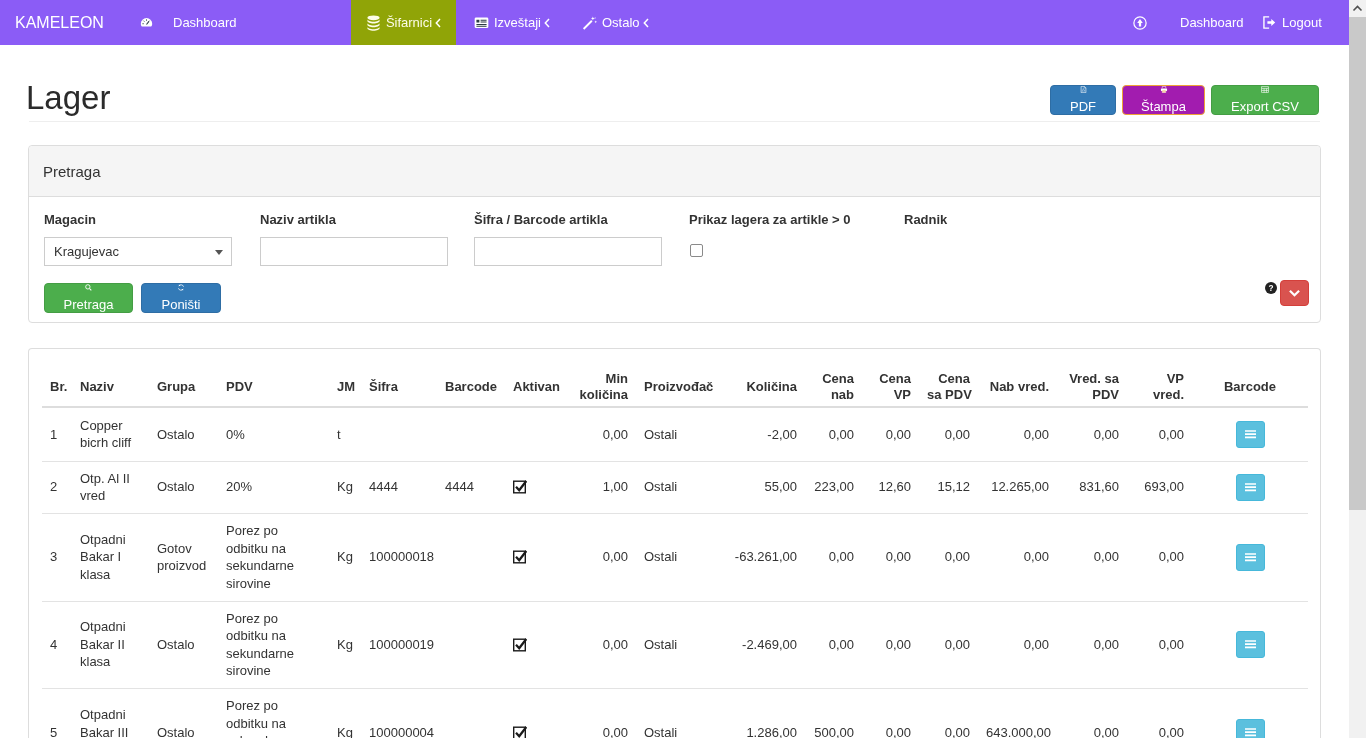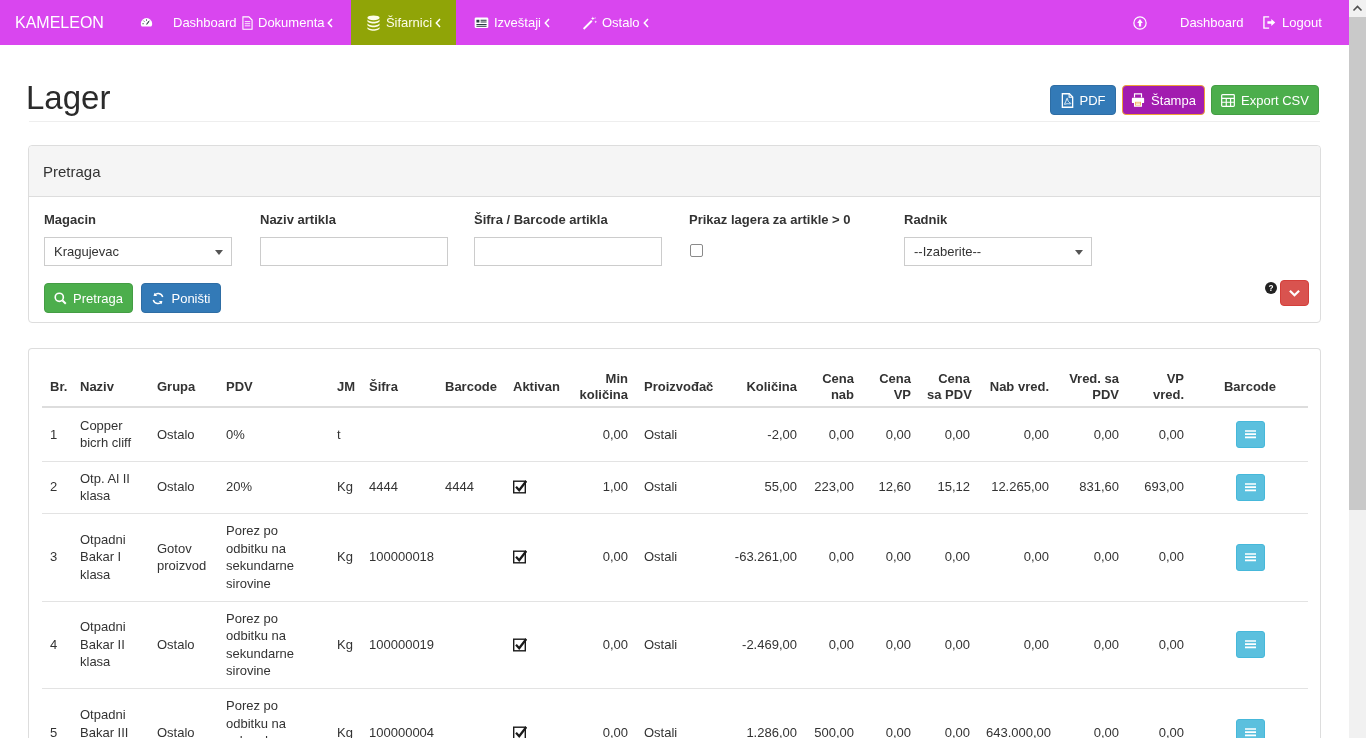--- a/index.html
+++ b/index.html
@@ -1,32 +1,32 @@
 <!DOCTYPE html>
 <html><head>
 <meta charset="utf-8">
 <style>
 * { margin:0; padding:0; box-sizing:border-box; }
 html,body { width:1366px; height:738px; overflow:hidden; font-family:"Liberation Sans", sans-serif; font-size:13px; color:#333; background:#fff; }
 
-#navbar { position:absolute; left:0; top:0; width:1360px; height:45px; background:#d946ef; }
+#navbar { position:absolute; left:0; top:0; width:1360px; height:45px; background:#8b5cf6; }
 #navbar a { text-decoration:none; color:#fff; }
 .brand { position:absolute; left:15px; top:0; line-height:45px; font-size:16px; color:#eef2f5; }
 .navitem { position:absolute; top:0; height:45px; display:flex; align-items:center; gap:5px; font-size:13px; color:#fff; }
 .navitem svg { flex:none; }
 .chev { display:inline-flex; margin-left:-2px; }
 #tab-active { position:absolute; left:351px; top:0; width:105px; height:45px; background:#90a407; display:flex; align-items:center; justify-content:center; gap:5px; color:#fdfde9; font-size:13px; }
 
 #sb { position:absolute; right:0; top:0; width:17px; height:738px; background:#f1f1f1; }
 #sb .btn-up { position:absolute; top:0; left:0; width:17px; height:17px; background:#f1f1f1; }
 #sb .thumb { position:absolute; top:17px; left:0; width:17px; height:493px; background:#c9c9c9; }
 
 #h1 { position:absolute; left:26px; top:80px; font-size:33px; font-weight:normal; color:#2b2b2b; line-height:36px; }
 .hr { position:absolute; left:29px; top:121px; width:1291px; height:1px; background:#eee; }
-.btn { display:inline-flex; align-items:center; justify-content:center; gap:6px; height:30px; border-radius:4px; color:#fff; font-size:13px; border:1px solid transparent; }
+.btn { display:inline-flex; align-items:center; justify-content:center; gap:6px; height:30px; border-radius:4px; color:#fff; font-size:13px; border:1px solid transparent;flex-direction:column; }
 #topbtns { position:absolute; top:85px; left:1050px; display:flex; gap:6px; }
 .btn-pdf { width:66px; background:#337ab7; border-color:#2e6da4; }
 .btn-stampa { width:83px; background:#a21caf; border-color:#eea236; }
 .btn-csv { width:108px; background:#4cae4c; border-color:#449d44; }
 
 #panel1 { position:absolute; left:28px; top:145px; width:1293px; height:178px; background:#fff; border:1px solid #ddd; border-radius:4px; }
 #panel1 .heading { position:absolute; left:0; top:0; width:100%; height:51px; background:#f5f5f5; border-bottom:1px solid #ddd; border-radius:4px 4px 0 0; font-size:15px; color:#333; line-height:51px; padding-left:14px; }
 .flabel { position:absolute; font-weight:bold; font-size:13px; color:#333; top:66px; }
 .fctl { position:absolute; top:91px; width:188px; height:29px; border:1px solid #ccc; border-radius:0; background:#fff; font-size:13px; color:#333; line-height:27px; padding-left:9px; }
 .fsel .caret { position:absolute; right:8px; top:12px; width:0; height:0; border-left:4px solid transparent; border-right:4px solid transparent; border-top:5px solid #555; }
@@ -53,32 +53,20 @@
 <div id="navbar">
   <a class="brand">KAMELEON</a>
   <a class="navitem" style="left:140px; gap:20px;">
     <svg width="13" height="13" viewBox="0 0 16 16">
         <path fill="#fff" d="M8 2.5a7 7 0 0 0-7 7c0 1.6.6 2.8 1.2 3.5h11.6c.6-.7 1.2-1.9 1.2-3.5a7 7 0 0 0-7-7z"></path>
         <path d="M8 4.2v1.6M4.3 5.8l1.1 1.1M11.7 5.8l-1.1 1.1M3 9.5h1.6" stroke="#2b3945" stroke-width="1.1"></path>
         <path d="M8 10.5 11 6.6" stroke="#2b3945" stroke-width="1.3"></path>
       </svg>
     <span>Dashboard</span>
     </a>
-  <a class="navitem" style="left:242px;">
-    <svg width="11" height="14" viewBox="0 0 12 15">
-        <path d="M1 .8h6.5L11 4.3v10H1z" fill="none" stroke="#fff" stroke-width="1.2"></path>
-        <path d="M3 6h6M3 8.3h6M3 10.6h6" stroke="#fff" stroke-width="1"></path>
-      </svg>
-    <span>Dokumenta</span>
-      <span class="chev">
-        <svg width="6" height="10" viewBox="0 0 6 10">
-          <path d="M5 1 1.3 5 5 9" fill="none" stroke="#fff" stroke-width="1.5"></path>
-        </svg>
-      </span>
-    </a>
   <div id="tab-active">
     <svg width="15" height="16" viewBox="0 0 16 17">
         <g fill="#fdfde9">
           <ellipse cx="8" cy="3" rx="6.5" ry="2.6"></ellipse>
           <path d="M1.5 4.6c0 1.4 2.9 2.6 6.5 2.6s6.5-1.2 6.5-2.6v1.8c0 1.4-2.9 2.6-6.5 2.6S1.5 7.8 1.5 6.4z"></path>
           <path d="M1.5 8.6c0 1.4 2.9 2.6 6.5 2.6s6.5-1.2 6.5-2.6v1.8c0 1.4-2.9 2.6-6.5 2.6s-6.5-1.2-6.5-2.6z"></path>
           <path d="M1.5 12.6c0 1.4 2.9 2.6 6.5 2.6s6.5-1.2 6.5-2.6v1.6c0 1.4-2.9 2.6-6.5 2.6s-6.5-1.2-6.5-2.6z"></path>
         </g>
       </svg>
     <span>Šifarnici</span>
@@ -169,21 +157,20 @@
   <div class="heading">Pretraga</div>
   <div class="flabel" style="left:15px;">Magacin</div>
   <div class="flabel" style="left:231px;">Naziv artikla</div>
   <div class="flabel" style="left:445px;">Šifra / Barcode artikla</div>
   <div class="flabel" style="left:660px;">Prikaz lagera za artikle &gt; 0</div>
   <div class="flabel" style="left:875px;">Radnik</div>
   <div class="fctl fsel" style="left:15px;">Kragujevac<span class="caret"></span></div>
   <div class="fctl" style="left:231px;"></div>
   <div class="fctl" style="left:445px;"></div>
   <div class="fcheck"></div>
-  <div class="fctl fsel" style="left:875px;">--Izaberite--<span class="caret"></span></div>
   <div class="btn2row">
     <div class="btn btn-pret">
         <svg width="13" height="13" viewBox="0 0 16 16">
           <circle cx="6.5" cy="6.5" r="5" fill="none" stroke="#fff" stroke-width="2"></circle>
           <path d="m10.5 10.5 4 4" stroke="#fff" stroke-width="2.4"></path>
         </svg>
         <span>Pretraga</span>
       </div>
     <div class="btn btn-pon">
         <svg width="14" height="13" viewBox="0 0 16 16">
@@ -271,21 +258,21 @@
             <td class="num">0,00</td>
             <td class="num">0,00</td>
             <td class="ctr"><span class="kbtn">
                 <svg width="11" height="9" viewBox="0 0 11 9">
                   <path d="M0 1h11M0 4.2h11M0 7.4h11" stroke="#fff" stroke-width="1.7"></path>
                 </svg>
               </span></td>
 </tr>
 <tr style="height:52px;">
 <td>2</td>
-            <td>Otp. Al II klasa</td>
+            <td>Otp. Al II vred</td>
             <td>Ostalo</td>
             <td>20%</td>
             <td>Kg</td>
             <td>4444</td>
             <td>4444</td>
             <td><svg width="14" height="14" viewBox="0 0 14 14">
                 <rect x=".7" y="1.2" width="11.6" height="11.6" fill="none" stroke="#1a1a1a" stroke-width="1.4"></rect>
                 <path d="m3 6.8 3.2 3.4L13.3.9" fill="none" stroke="#1a1a1a" stroke-width="2.3"></path>
               </svg></td>
             <td class="num">1,00</td>

